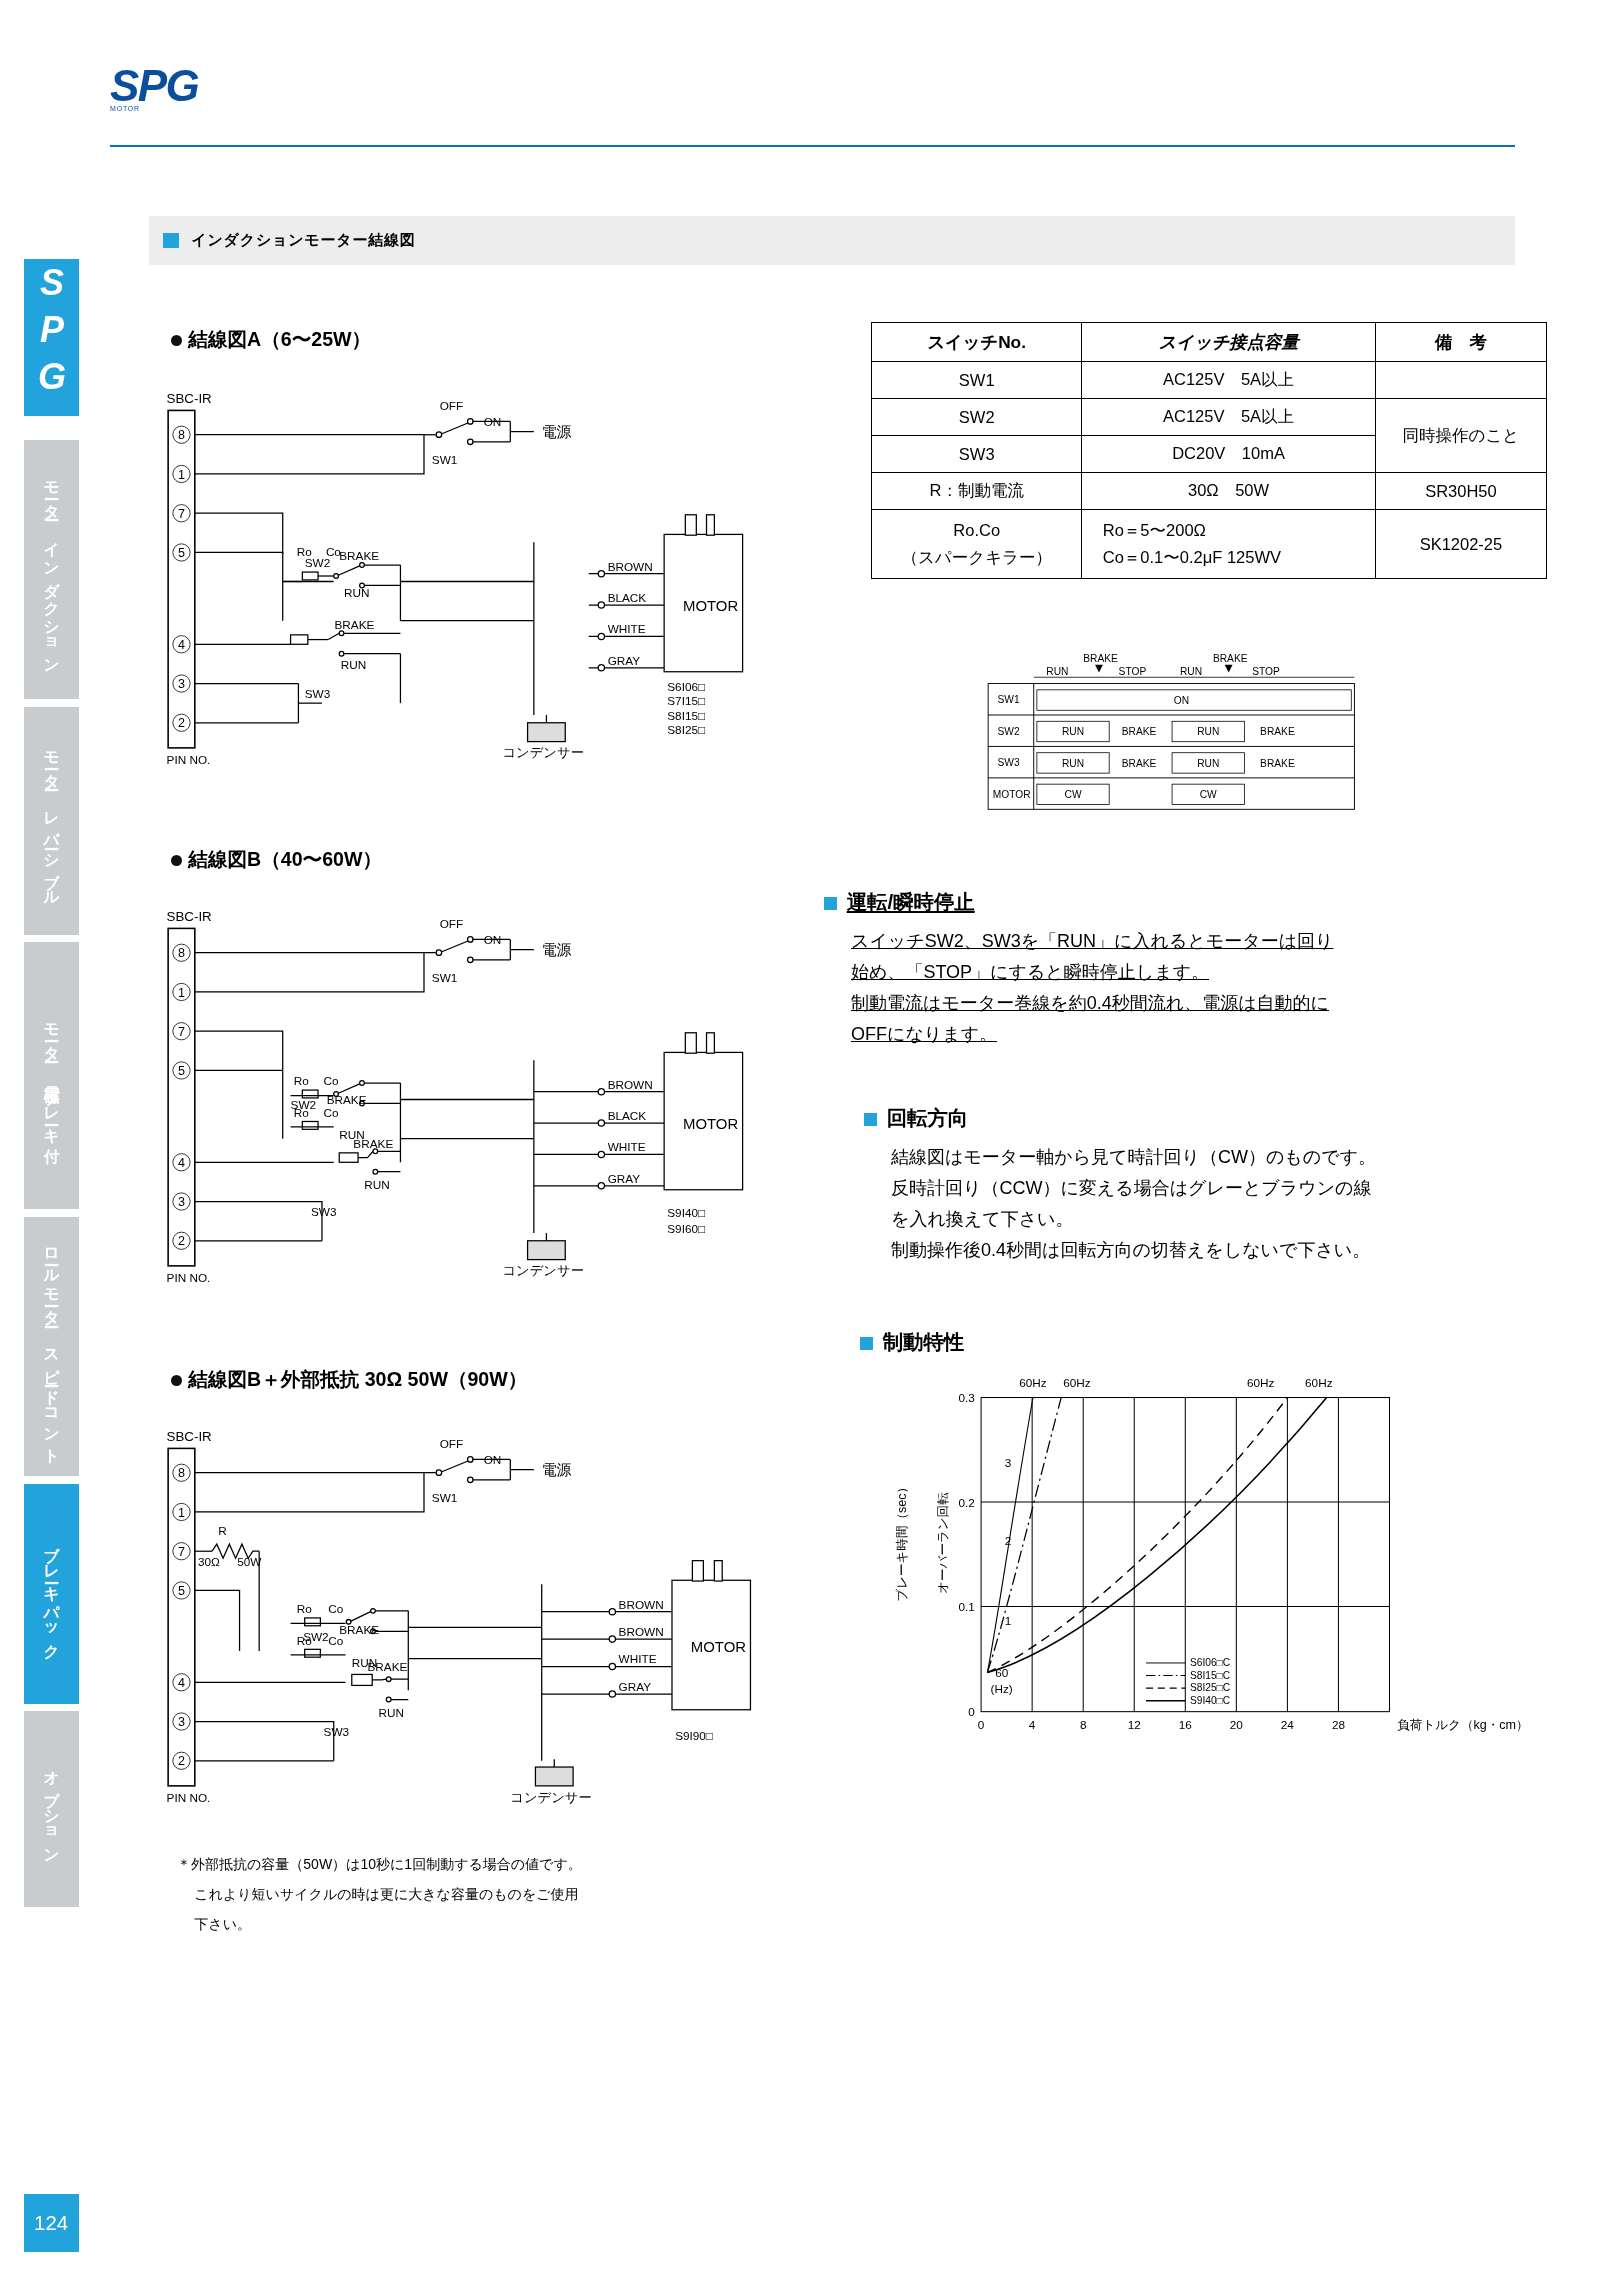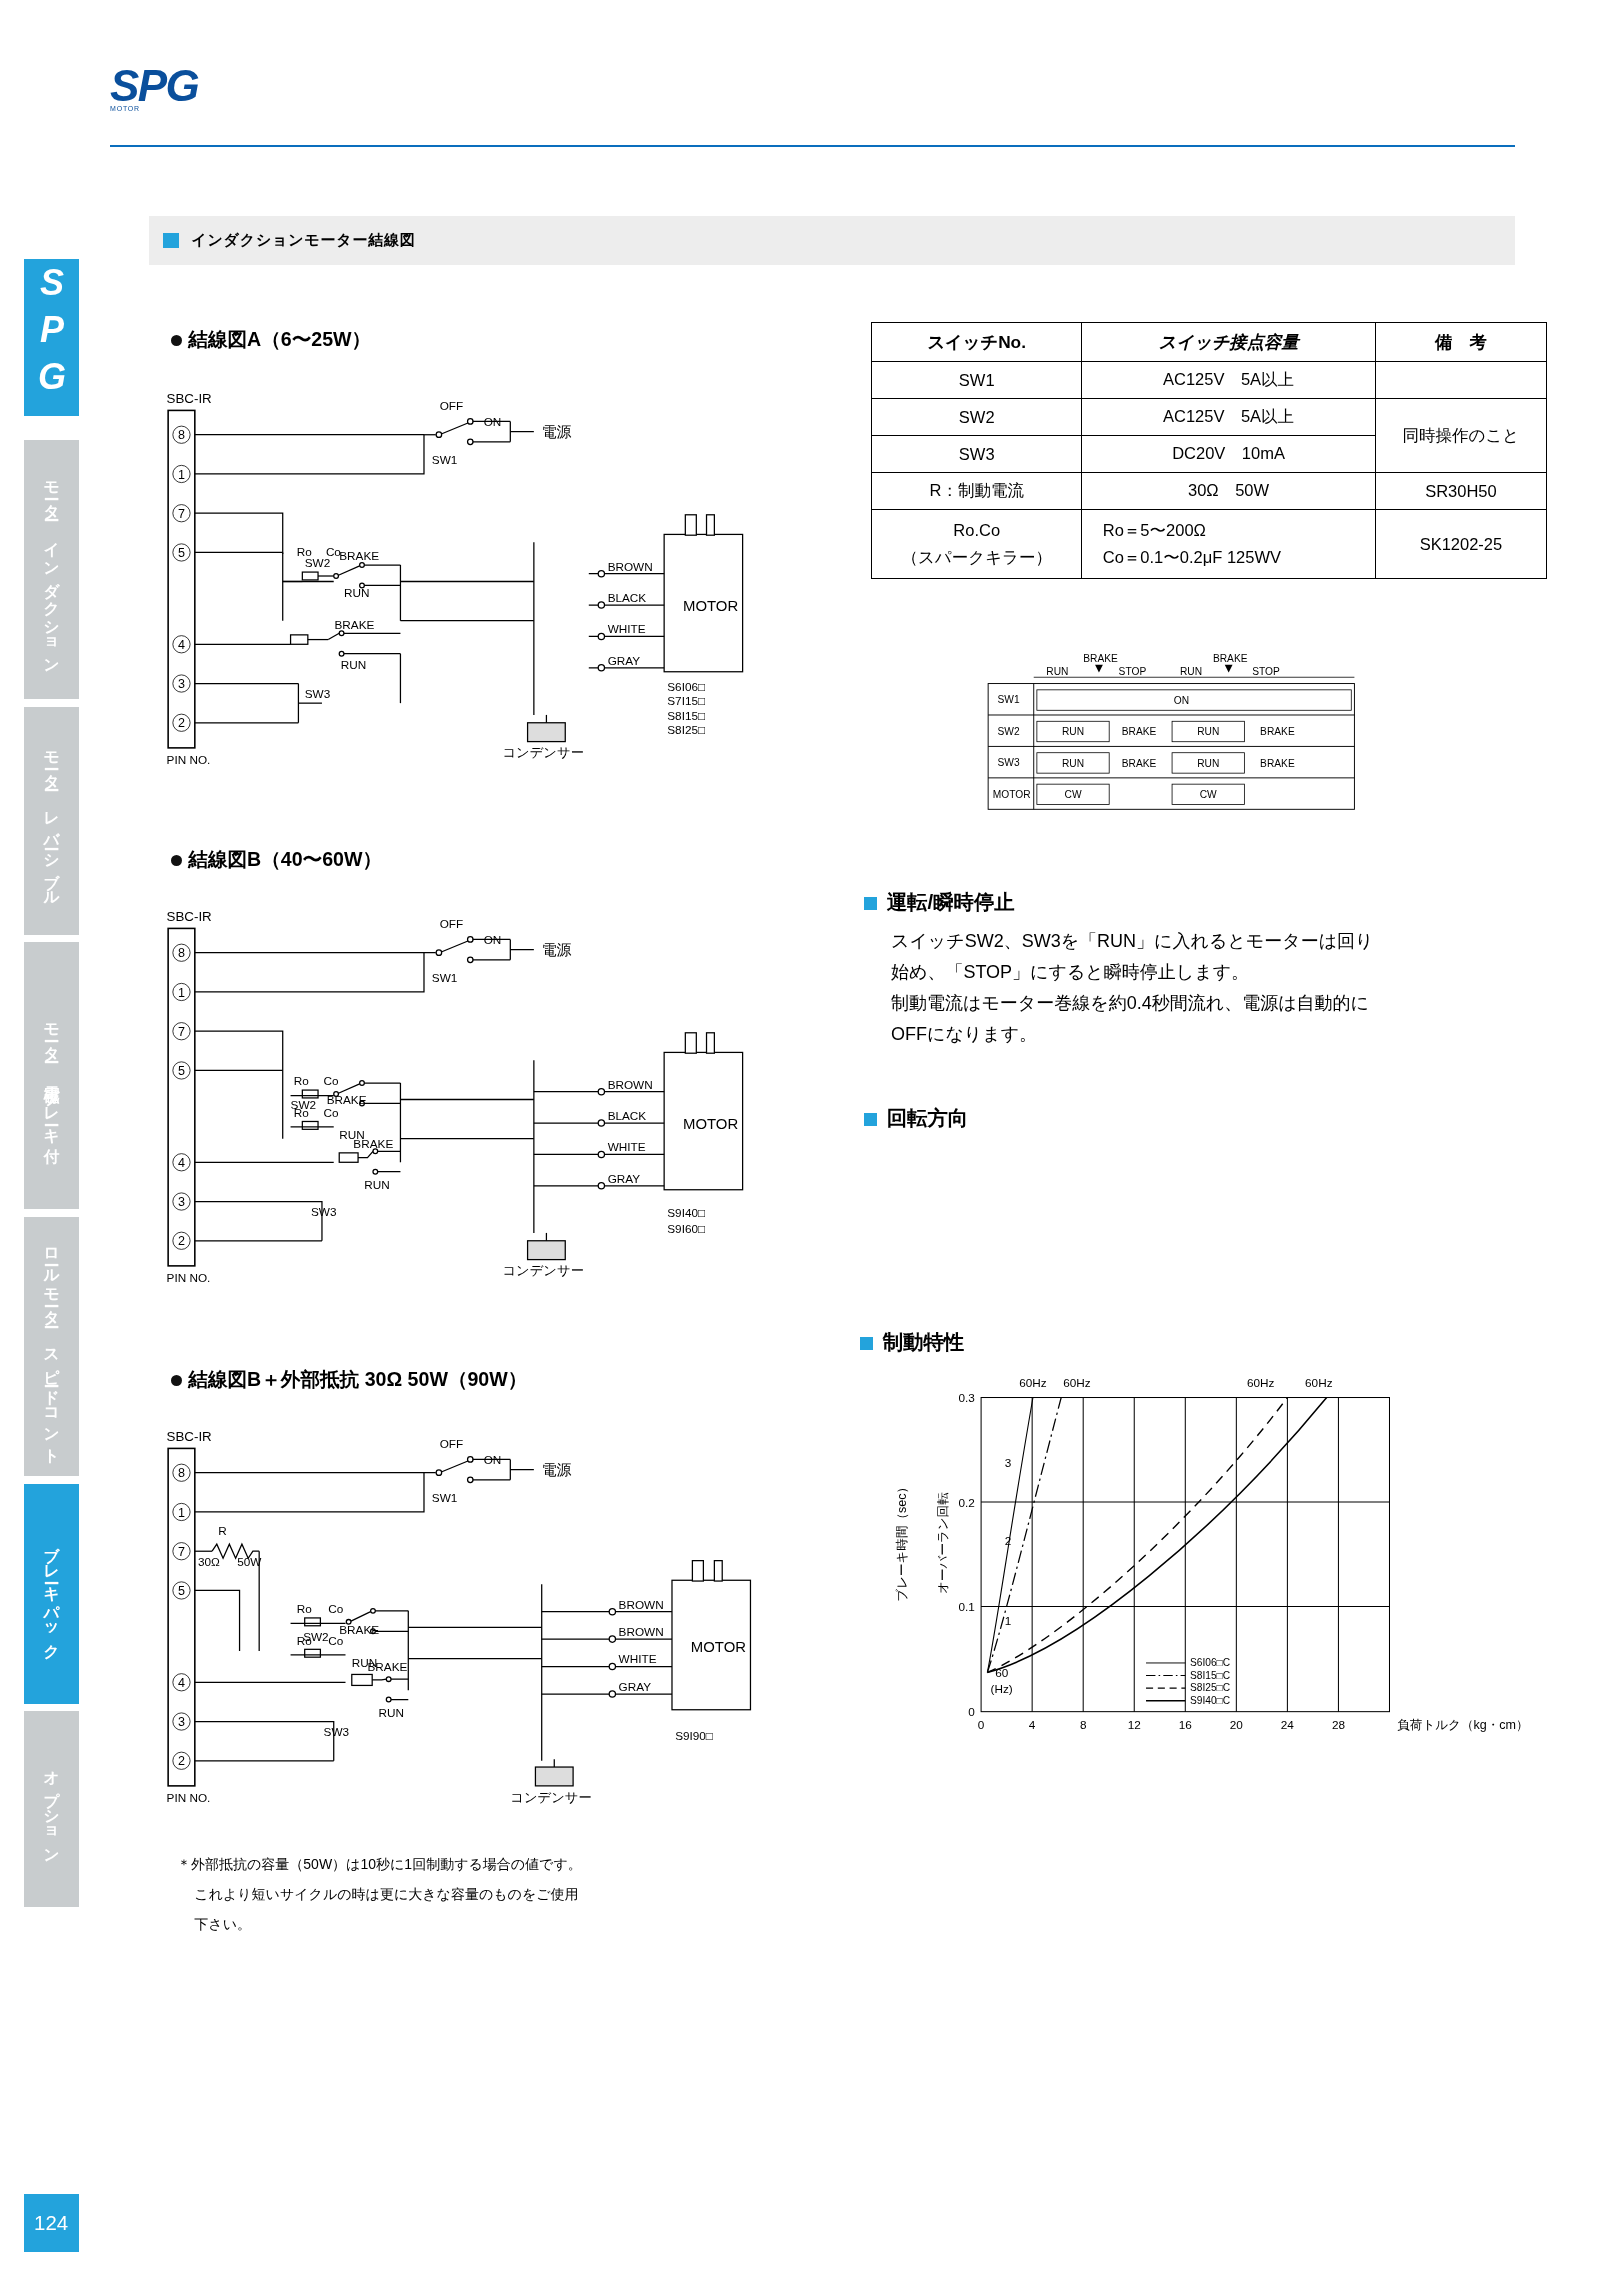--- a/index.html
+++ b/index.html
@@ -520,36 +520,42 @@
   <text x="284" y="146" font-size="13" text-anchor="middle">RUN</text>
   <text x="372" y="146" font-size="13" text-anchor="middle">BRAKE</text>
 
   <rect x="66" y="168" width="92" height="26" fill="#fff" stroke="#000"></rect>
   <text x="112" y="186" font-size="13" text-anchor="middle">CW</text>
   <rect x="238" y="168" width="92" height="26" fill="#fff" stroke="#000"></rect>
   <text x="284" y="186" font-size="13" text-anchor="middle">CW</text>
 </svg>
 </div>
 
-<div class="txtblk" style="left:864px;top:887px;width:652px;">
+<div class="txtblk" style="left:824px;top:887px;width:652px;text-decoration:underline;">
   <div class="hd">
     <span class="sq-blue"></span><span>運転/瞬時停止</span>
   </div>
   <div style="padding-left:27px">
     スイッチSW2、SW3を「RUN」に入れるとモーターは回り<br>
     始め、「STOP」にすると瞬時停止します。<br>
     制動電流はモーター巻線を約0.4秒間流れ、電源は自動的に<br>
     OFFになります。
   </div>
 </div>
 
 <div class="txtblk" style="left:864px;top:1103px;width:652px;">
   <div class="hd">
     <span class="sq-blue"></span><span>回転方向</span>
   </div>
+  <div style="padding-left:27px">
+    結線図はモーター軸から見て時計回り（CW）のものです。<br>
+    反時計回り（CCW）に変える場合はグレーとブラウンの線<br>
+    を入れ換えて下さい。<br>
+    制動操作後0.4秒間は回転方向の切替えをしないで下さい。
+  </div>
 </div>
 
 <div class="txtblk" style="left:860px;top:1327px;font-family:Liberation Serif, serif;">
   <div class="hd">
     <span class="sq-blue"></span><span>制動特性</span>
   </div>
 </div>
 
 <div class="chart">
 <svg width="644" height="440" viewBox="0 0 820 560">

